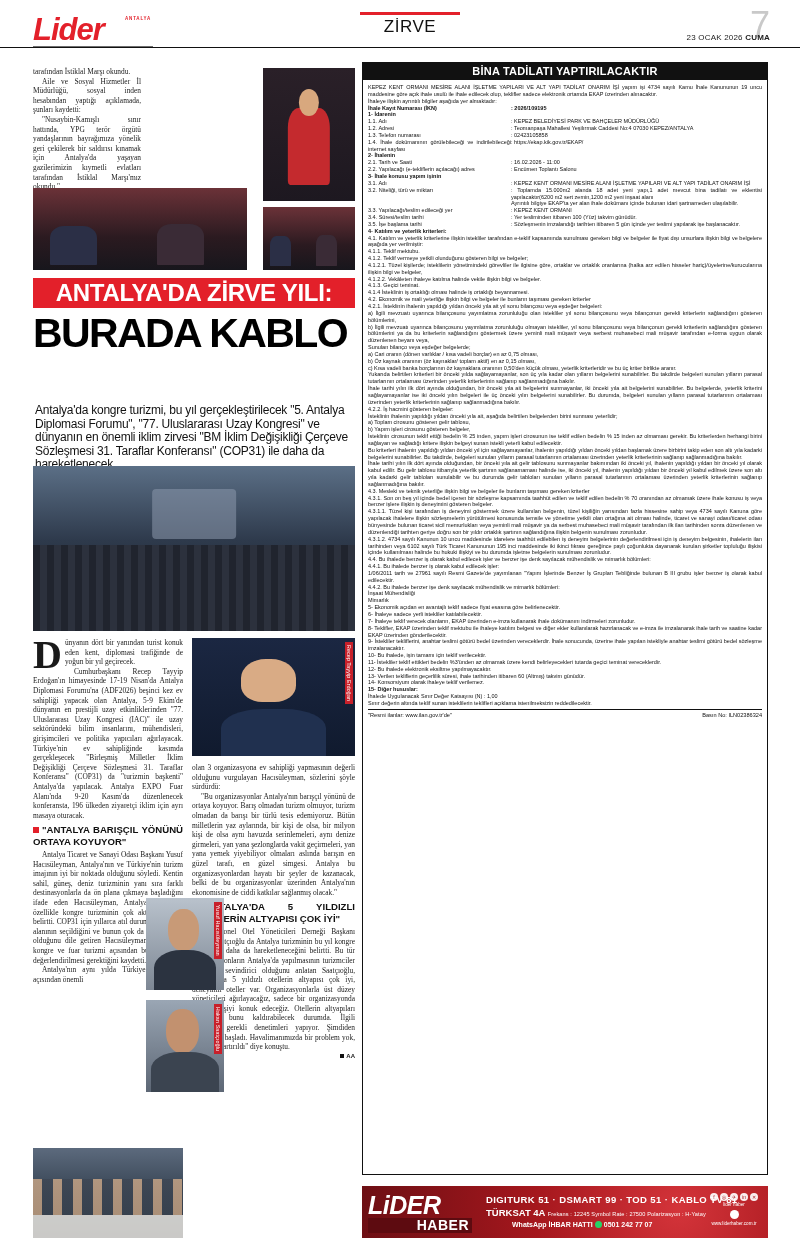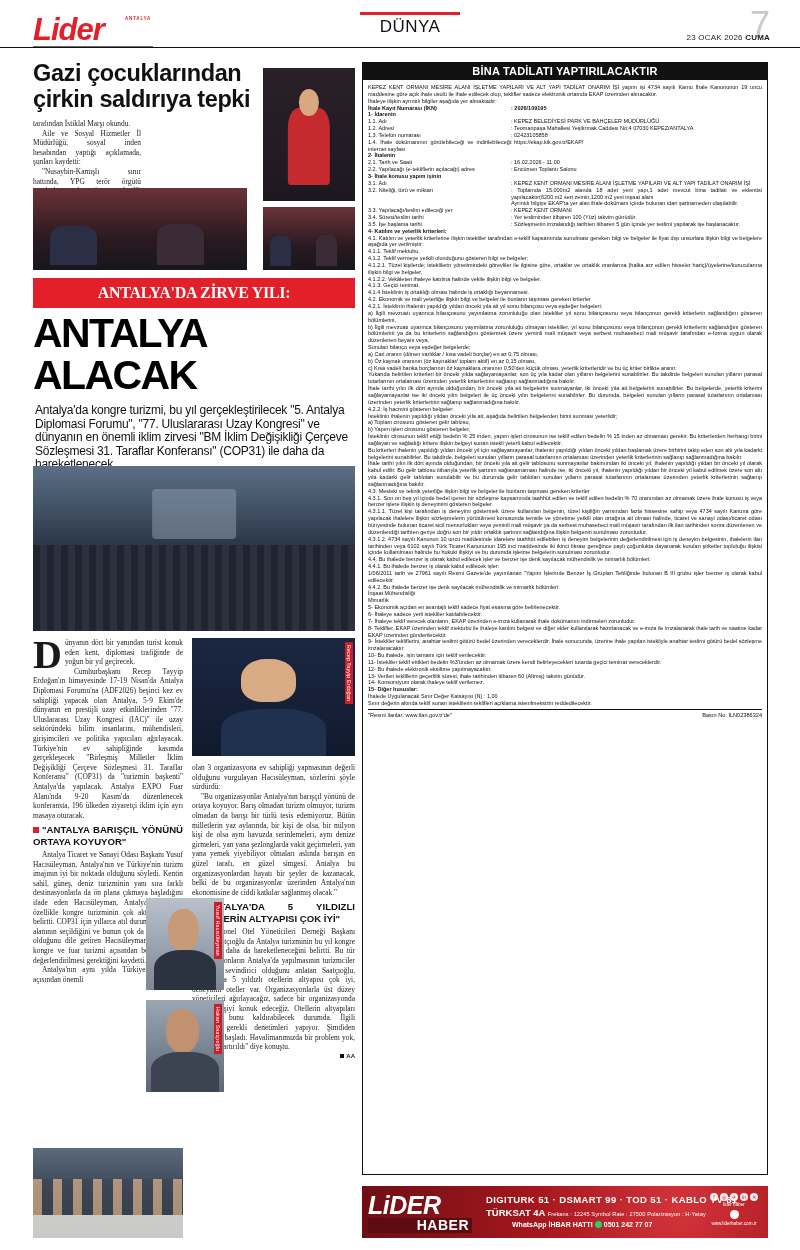--- a/index.html
+++ b/index.html
@@ -93,21 +93,21 @@
   .ph-audience:before{content:"";position:absolute;left:0;top:34%;width:100%;height:40%;
     background:repeating-linear-gradient(90deg,#d6ae8a 0 9px,#3c4552 9px 20px);opacity:.75;}
   .ph-audience:after{content:"";position:absolute;left:0;bottom:0;width:100%;height:26%;background:#e9e6e2;opacity:.85;}
 
   
   .red-banner {
     position:absolute; left:33px; top:278px; width:322px; height:30px;
     background:#e3202a; display:flex; align-items:center; justify-content:center;
   }
   .red-banner span {
-    font-family:Liberation Serif, serif; font-weight:bold; font-size:16px;
+    font-family:Liberation Sans, sans-serif; font-weight:bold; font-size:24px;
     color:#fff; letter-spacing:-0.3px;
   }
   .mega {
     position:absolute; left:33px; top:312px; width:322px;
     font-family:"Liberation Sans", sans-serif; font-weight:bold;
     font-size:41px; line-height:42px; color:#000; letter-spacing:-1.6px;
   }
   .standfirst {
     position:absolute; left:35px; top:404px; width:318px;
     font-family:"Liberation Sans", sans-serif; font-weight:normal;
@@ -190,34 +190,33 @@
 
   <div class="masthead">
     <div class="logo-wrap">
       <div class="logo-lider">Lider</div>
       <div class="logo-sub">ANTALYA</div>
     </div>
     <div class="logo-rule"></div>
 
     <div class="section-box">
       <div class="section-redline"></div>
-      <div class="section-name">DÜNYA</div>
+      <div class="section-name">ZİRVE</div>
     </div>
 
     <div class="page-num">7</div>
     <div class="head-rule"></div>
     <div class="page-date">
       <span>23 OCAK 2026</span>
       <b>CUMA</b>
     </div>
   </div>
 
   <div class="left-zone">
 
-    <div class="lead-head">Gazi çocuklarından çirkin saldırıya tepki</div>
 
     <div class="cols2">
       <div class="col">
         <div class="bodytext">
           <p class="noind">tarafından İstiklal Marşı okundu.</p>
           <p>Aile ve Sosyal Hizmetler İl Müdürlüğü, sosyal inden hesabından yaptığı açıklamada, şunları kaydetti:</p>
           <p>"Nusaybin-Kamışlı sınır hattında, YPG terör örgütü yandaşlarının bayrağımıza yönelik geri çekilerek bir saldırısı kınamak için Antalya'da yaşayan gazilerimizin kıymetli evlatları tarafından İstiklal Marşı'mız okundu."</p>
           <p class="noind aa-tag"><span class="sq"></span><span>AA</span></p>
         </div>
       </div>
@@ -225,21 +224,21 @@
   </div>
 
   <div class="photo ph-boy" style="left:263px; top:68px; width:92px; height:133px;"></div>
   <div class="photo ph-stage" style="left:33px; top:188px; width:214px; height:82px;"></div>
   <div class="photo ph-stage" style="left:263px; top:207px; width:92px; height:63px;"></div>
 
   <div class="red-banner">
     <span>ANTALYA'DA ZİRVE YILI:</span>
   </div>
   <div class="mega">
-    <div>ANTALYA ALACAK</div>
+    <div>BURADA KABLO</div>
   </div>
   <div class="standfirst">Antalya'da kongre turizmi, bu yıl gerçekleştirilecek "5. Antalya Diplomasi Forumu", "77. Uluslararası Uzay Kongresi" ve dünyanın en önemli iklim zirvesi "BM İklim Değişikliği Çerçeve Sözleşmesi 31. Taraflar Konferansı" (COP31) ile daha da hareketlenecek.</div>
 
   <div class="photo ph-hall" style="left:33px; top:466px; width:322px; height:165px;"></div>
 
   <div style="position:absolute; left:33px; top:638px; width:150px;">
     <div class="bodytext">
       <p class="noind">
         <span style="float:left; font-family:'Liberation Serif',serif; font-size:40px; line-height:32px; font-weight:bold; margin:1px 3px 0 0;">D</span><span>ünyanın dört bir yanından turist konuk eden kent, diplomasi trafiğinde de yoğun bir yıl geçirecek.</span>
       </p>

